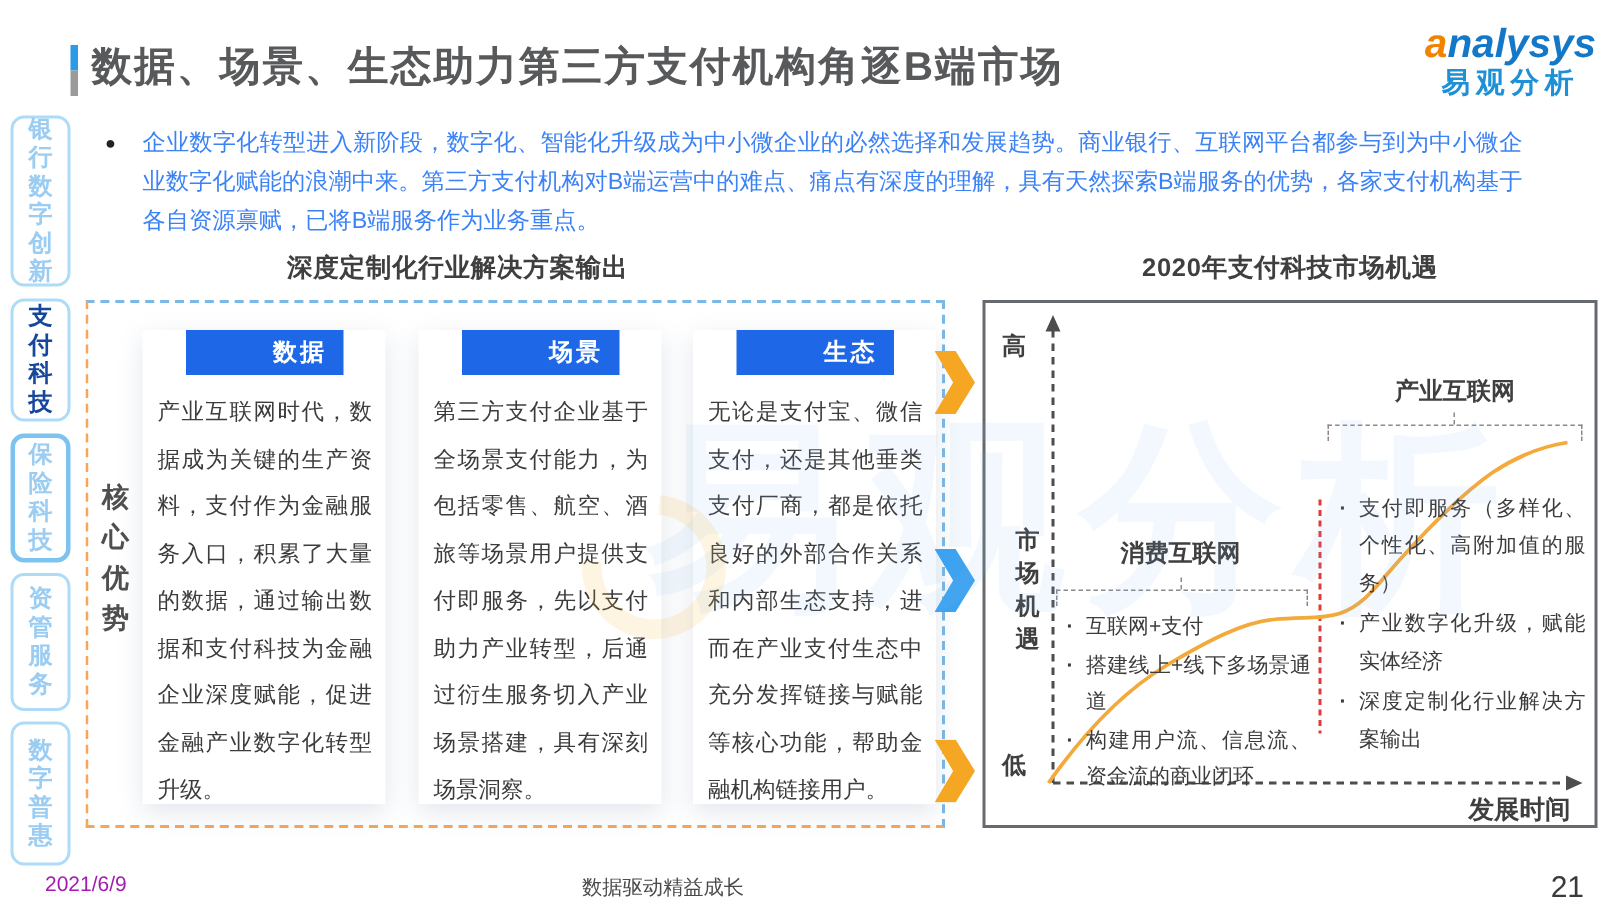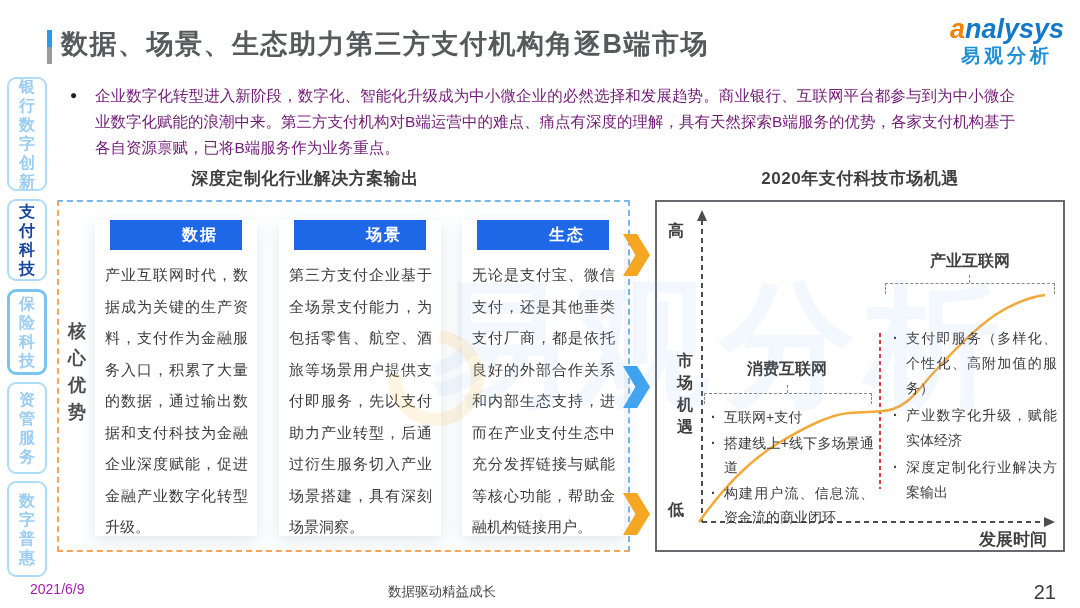--- a/index.html
+++ b/index.html
@@ -19,37 +19,37 @@
 
   
   .side-tab { position:absolute; left:7px; width:40px; background:#fff; border:2px solid #aedcf8; border-radius:9px;
               display:flex; align-items:center; justify-content:center; color:#9bcdf2; font-weight:bold; font-size:16px; }
   .side-tab .vtext { width:17px; word-break:break-all; line-height:19px; text-align:center; }
   .side-tab.active { color:#17479d; }
   .side-tab.thick { border-width:3px; border-color:#7cc3f0; }
 
   
   .intro-bullet { position:absolute; left:70px; top:88px; font-size:12px; color:#222; }
-  .intro-text { position:absolute; left:95px; top:83px; width:920px; font-size:15.5px; line-height:26px; color:#701a75; text-align:justify; }
+  .intro-text { position:absolute; left:95px; top:83px; width:920px; font-size:15.5px; line-height:26px; color:#3b82f6; text-align:justify; }
 
   
   .sec-heading { position:absolute; top:167px; font-size:17px; font-weight:bold; color:#3f3f3f; text-align:center; letter-spacing:0.5px; }
   .sec-heading.left { left:150px; width:310px; }
   .sec-heading.right { left:655px; width:410px; }
 
   
   .left-panel { position:absolute; left:57px; top:200px; width:573px; height:352px;
                 border-top:2px dashed #7ab8e8; border-right:2px dashed #7ab8e8;
                 border-bottom:2px dashed #f5a65a; border-left:2px dashed #f5a65a; }
   .side-label { position:absolute; left:7px; top:116px; width:22px; font-size:18px; font-weight:bold; color:#4f4f4f;
                 line-height:27px; word-break:break-all; text-align:center; }
   .card { position:absolute; top:18px; width:162px; height:316px; background:#ffffff;
           box-shadow:0 5px 16px rgba(110,130,160,0.20); }
   .card.c1 { left:36px; } .card.c2 { left:220px; } .card.c3 { left:403px; }
-  .card-tag { width:132px; height:30px; margin:0 auto; background:#1e68e8; color:#fff; font-size:16px; font-weight:bold;
+  .card-tag { width:105px; height:30px; margin:0 auto; background:#1e68e8; color:#fff; font-size:16px; font-weight:bold;
               display:flex; align-items:center; justify-content:center; letter-spacing:2px;padding-left:48px; }
   .card-body { padding:9px 9px 0 10px; font-size:15px; line-height:31.5px; color:#3c3c3c; text-align:justify; }
 
   
   .chev { position:absolute; left:623px; width:27px; height:42px;
           clip-path:polygon(0% 0%, 52% 0%, 100% 50%, 52% 100%, 0% 100%, 46% 50%); }
   .chev.orange { background:#f5a623; }
   .chev.blue { background:#3da2f0; }
 
   

